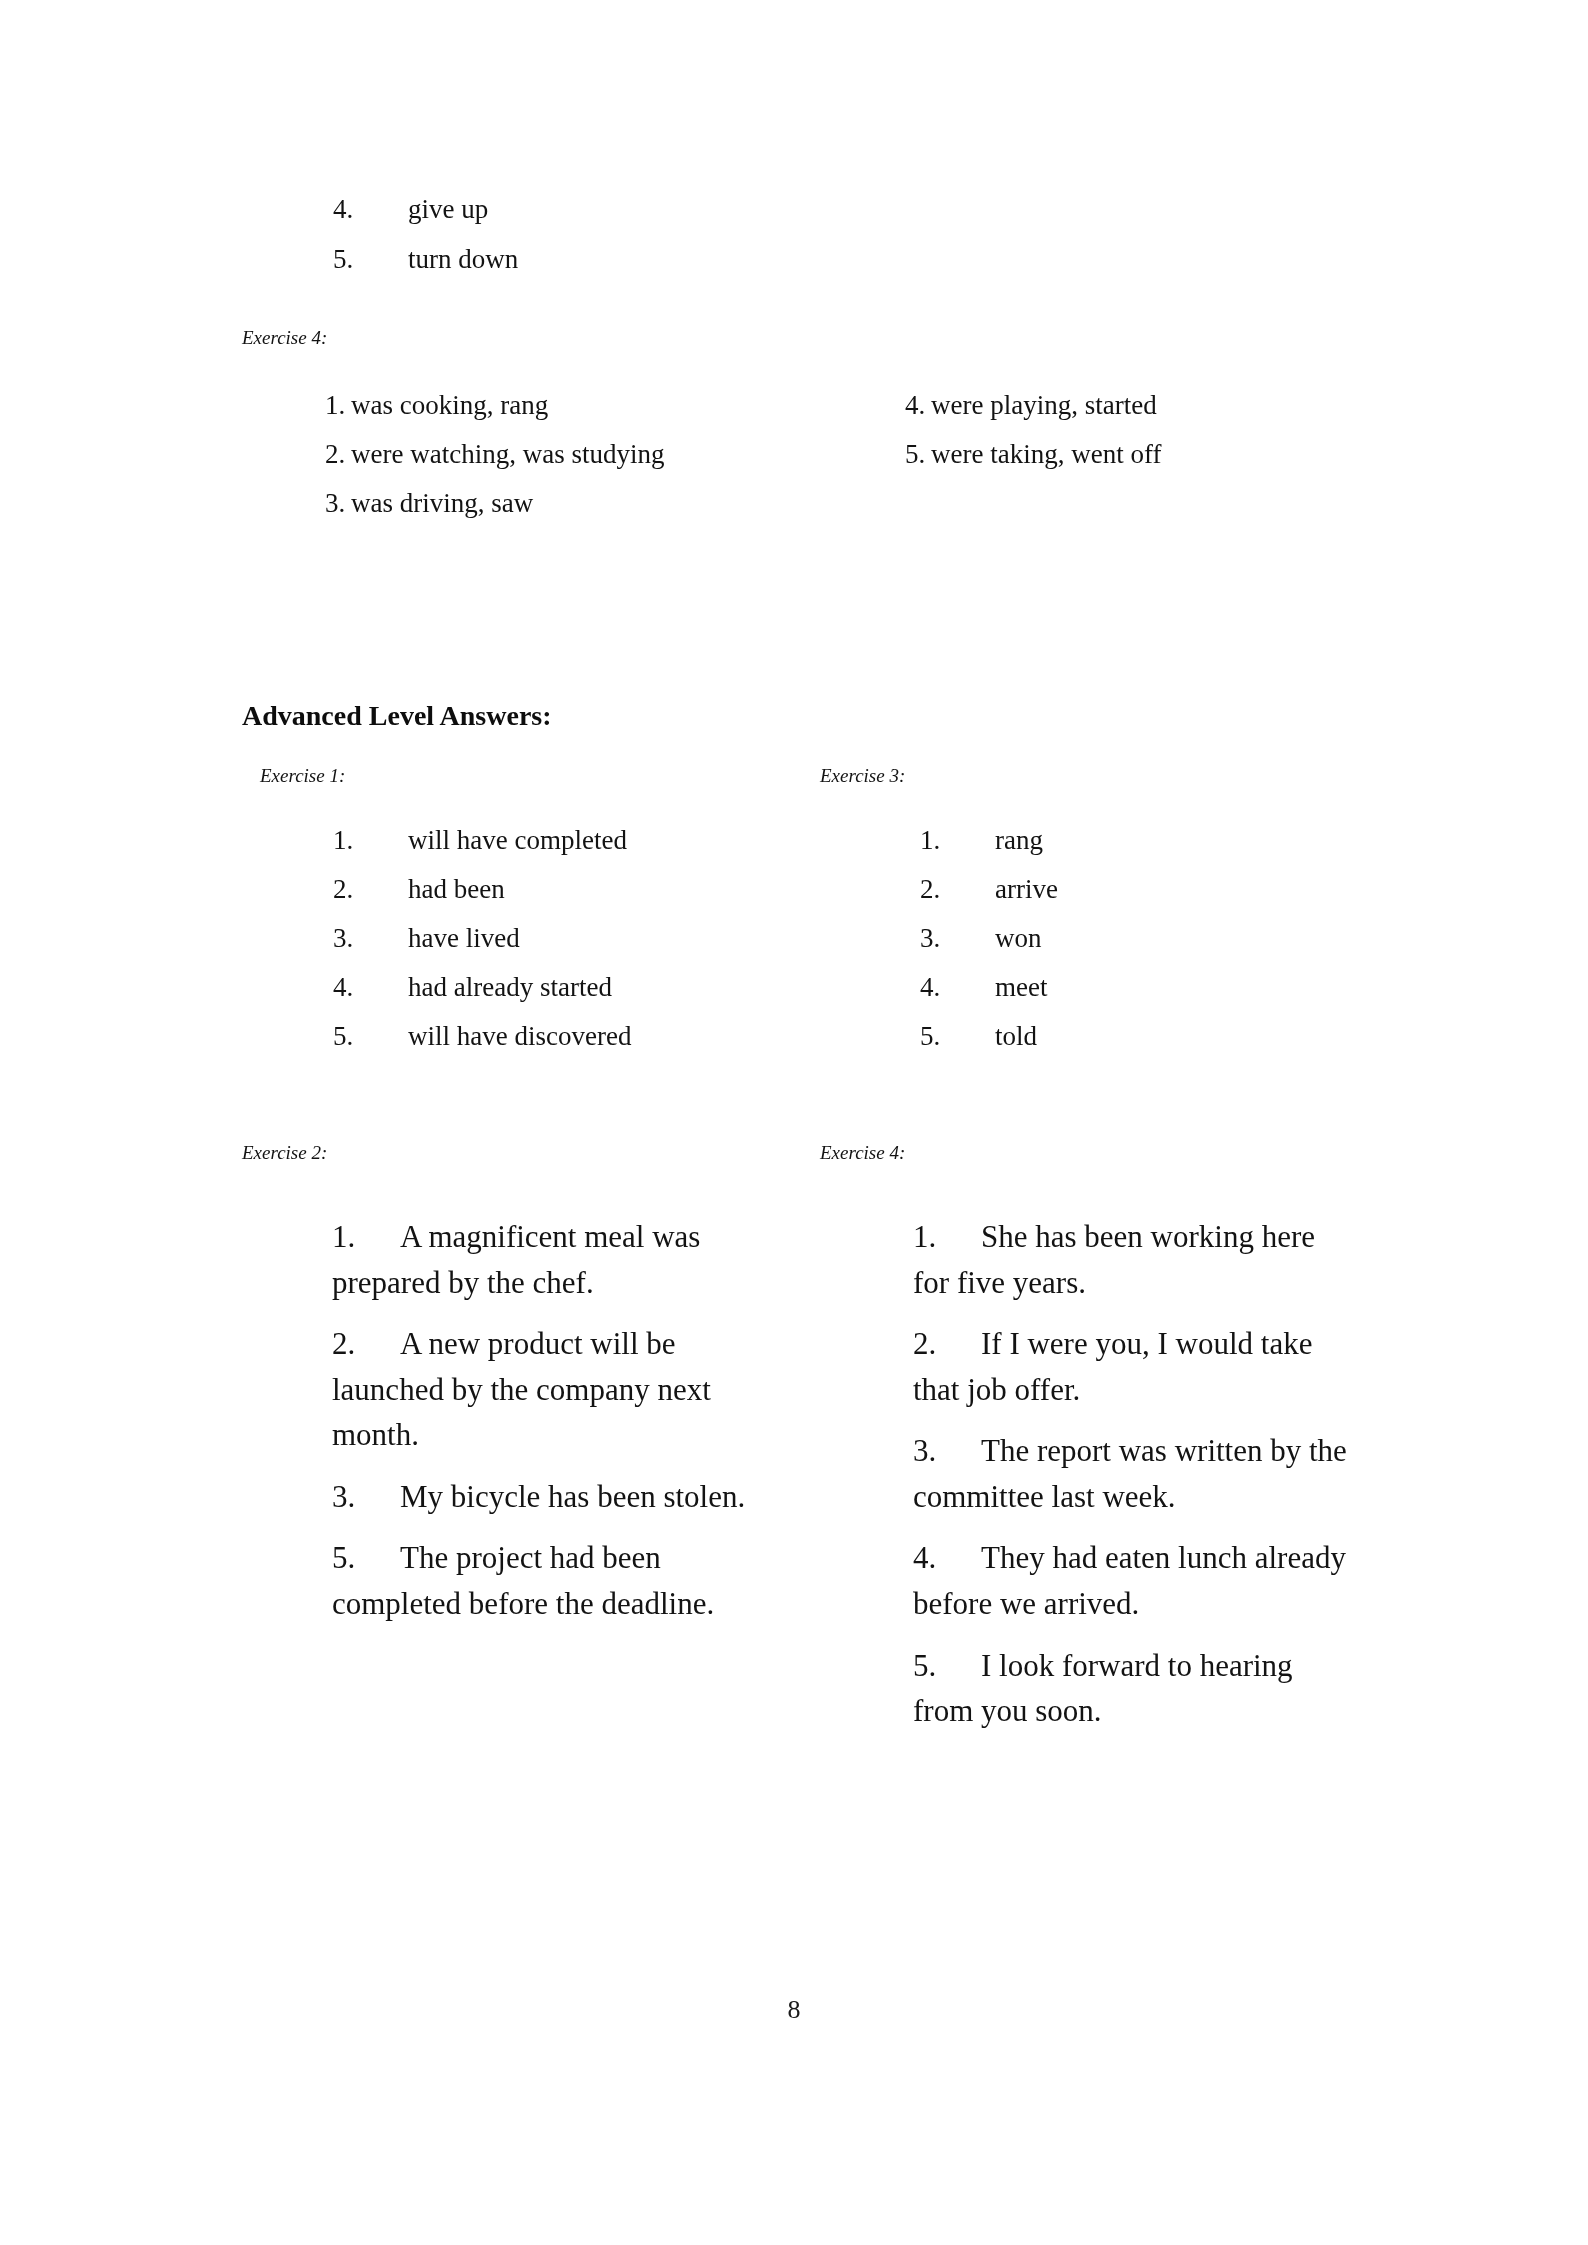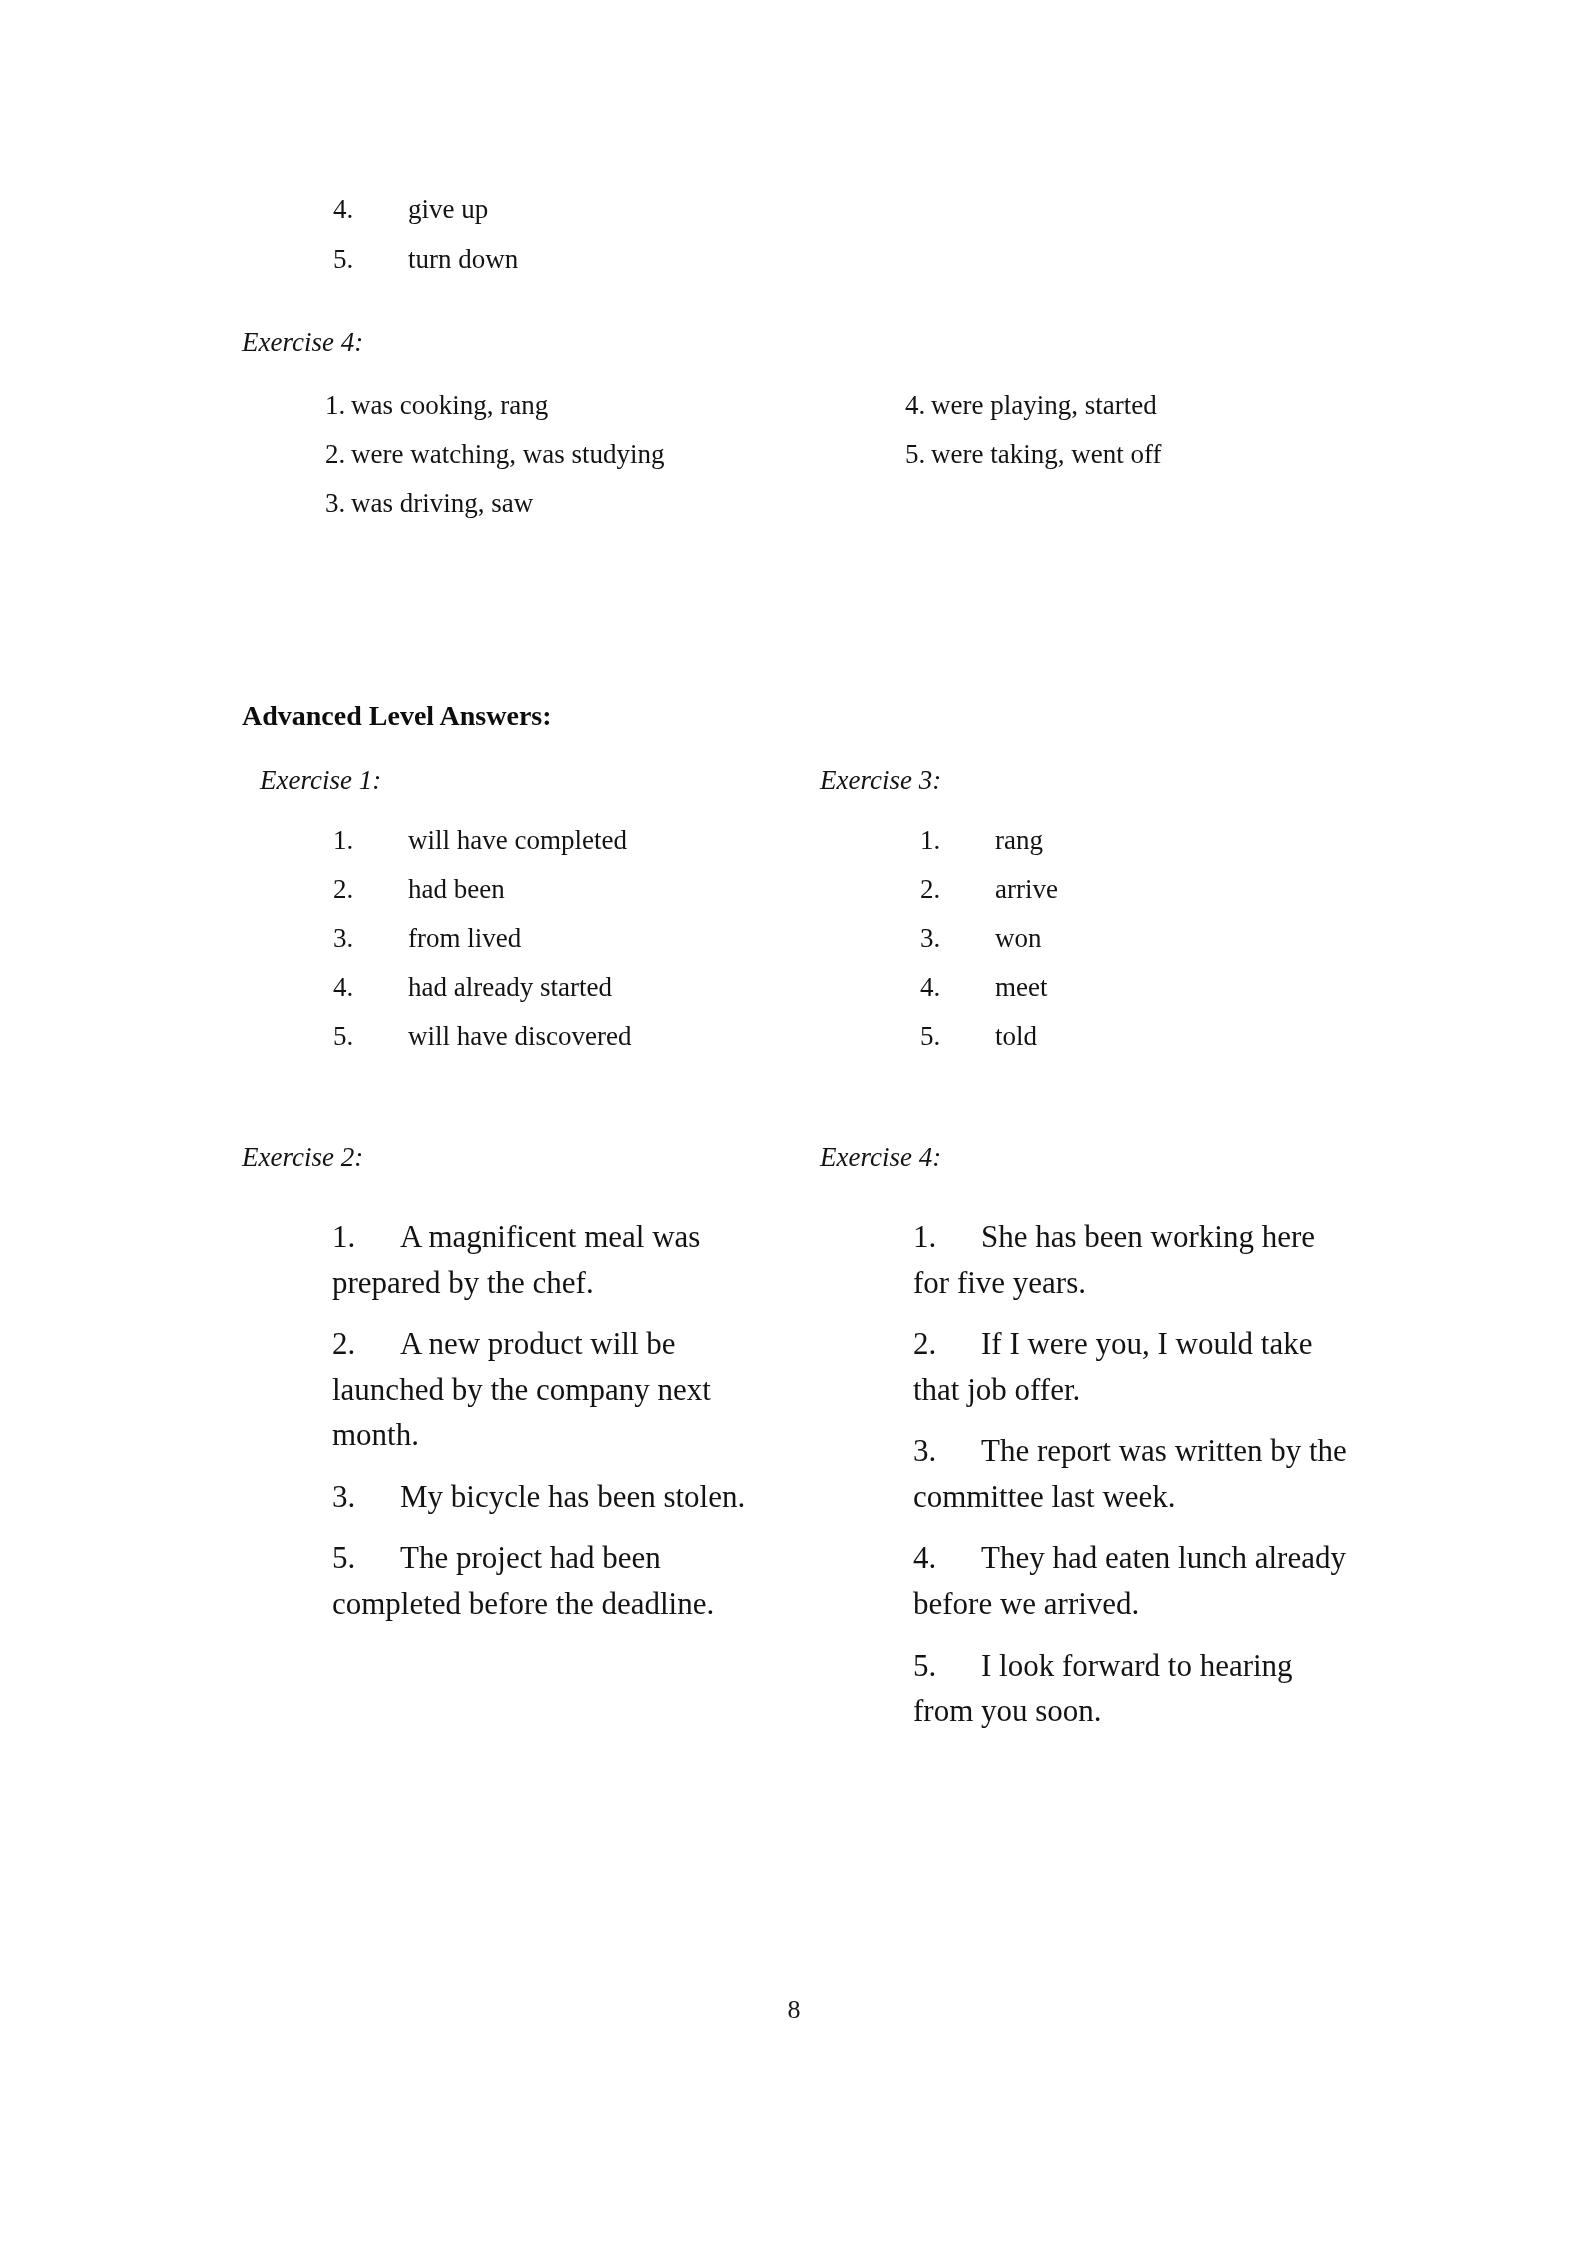--- a/index.html
+++ b/index.html
@@ -42,21 +42,21 @@
     flex: 0 0 75px;
   }
   .tab-text {
     flex: 1 1 auto;
   }
 
   
   .ex-label {
     position: absolute;
     font-style: italic;
-    font-size: 27px;
+    font-size: 19px;
     color: #131313;
     white-space: nowrap;
   }
 
   
   .compact-list {
     position: absolute;
     width: 620px;
   }
   .compact-item {
@@ -160,21 +160,21 @@
     <div class="tab-item" style="margin-bottom:18px;">
       <span class="tab-num">1.</span>
       <span class="tab-text">will have completed</span>
     </div>
     <div class="tab-item" style="margin-bottom:18px;">
       <span class="tab-num">2.</span>
       <span class="tab-text">had been</span>
     </div>
     <div class="tab-item" style="margin-bottom:18px;">
       <span class="tab-num">3.</span>
-      <span class="tab-text">from lived</span>
+      <span class="tab-text">have lived</span>
     </div>
     <div class="tab-item" style="margin-bottom:18px;">
       <span class="tab-num">4.</span>
       <span class="tab-text">had already started</span>
     </div>
     <div class="tab-item" style="margin-bottom:18px;">
       <span class="tab-num">5.</span>
       <span class="tab-text">will have discovered</span>
     </div>
   </div>

